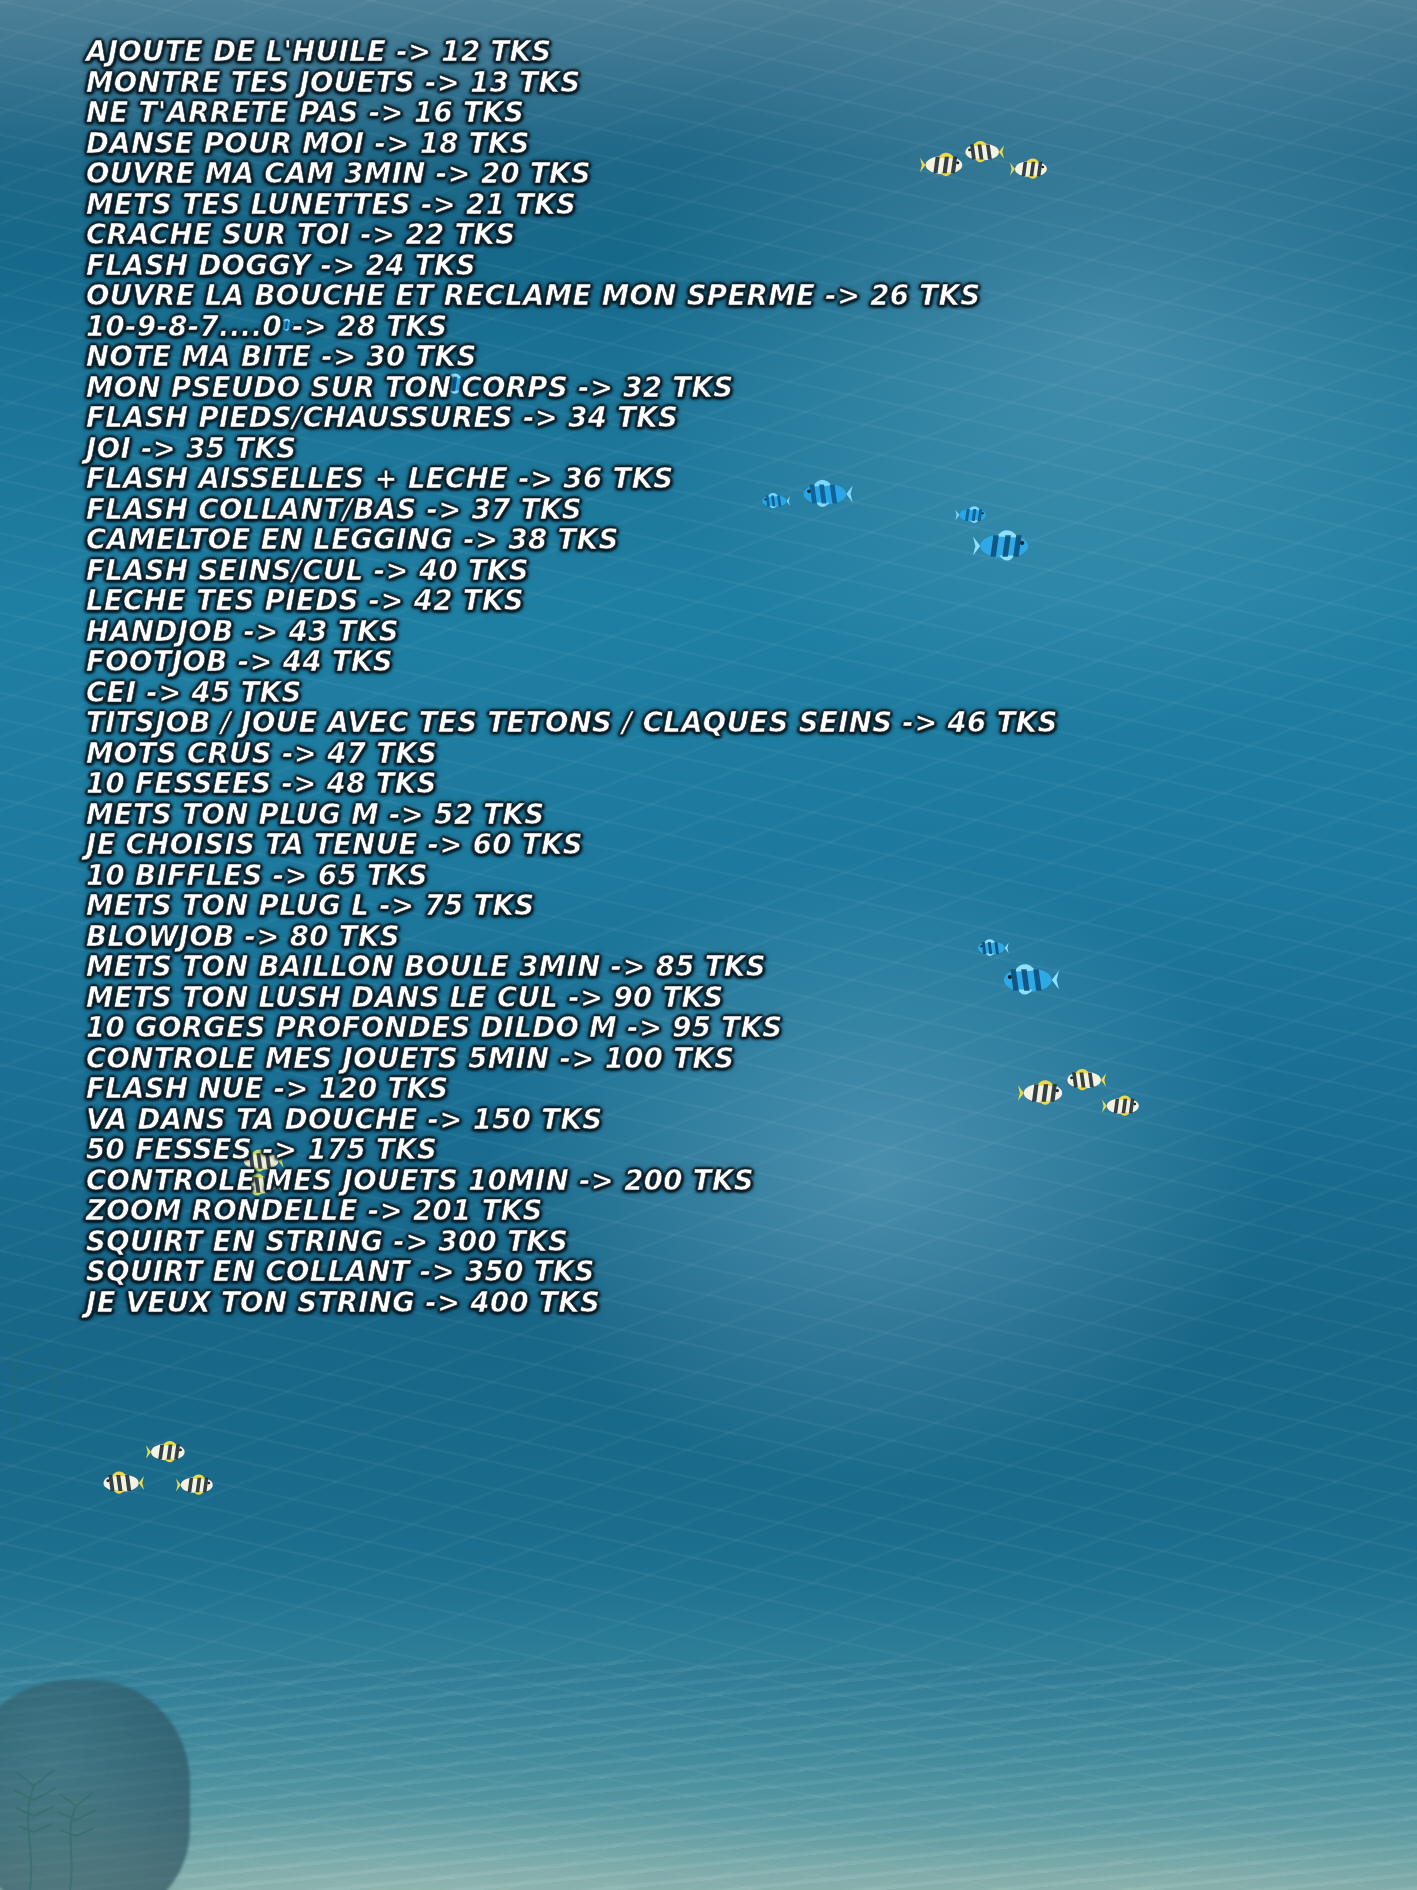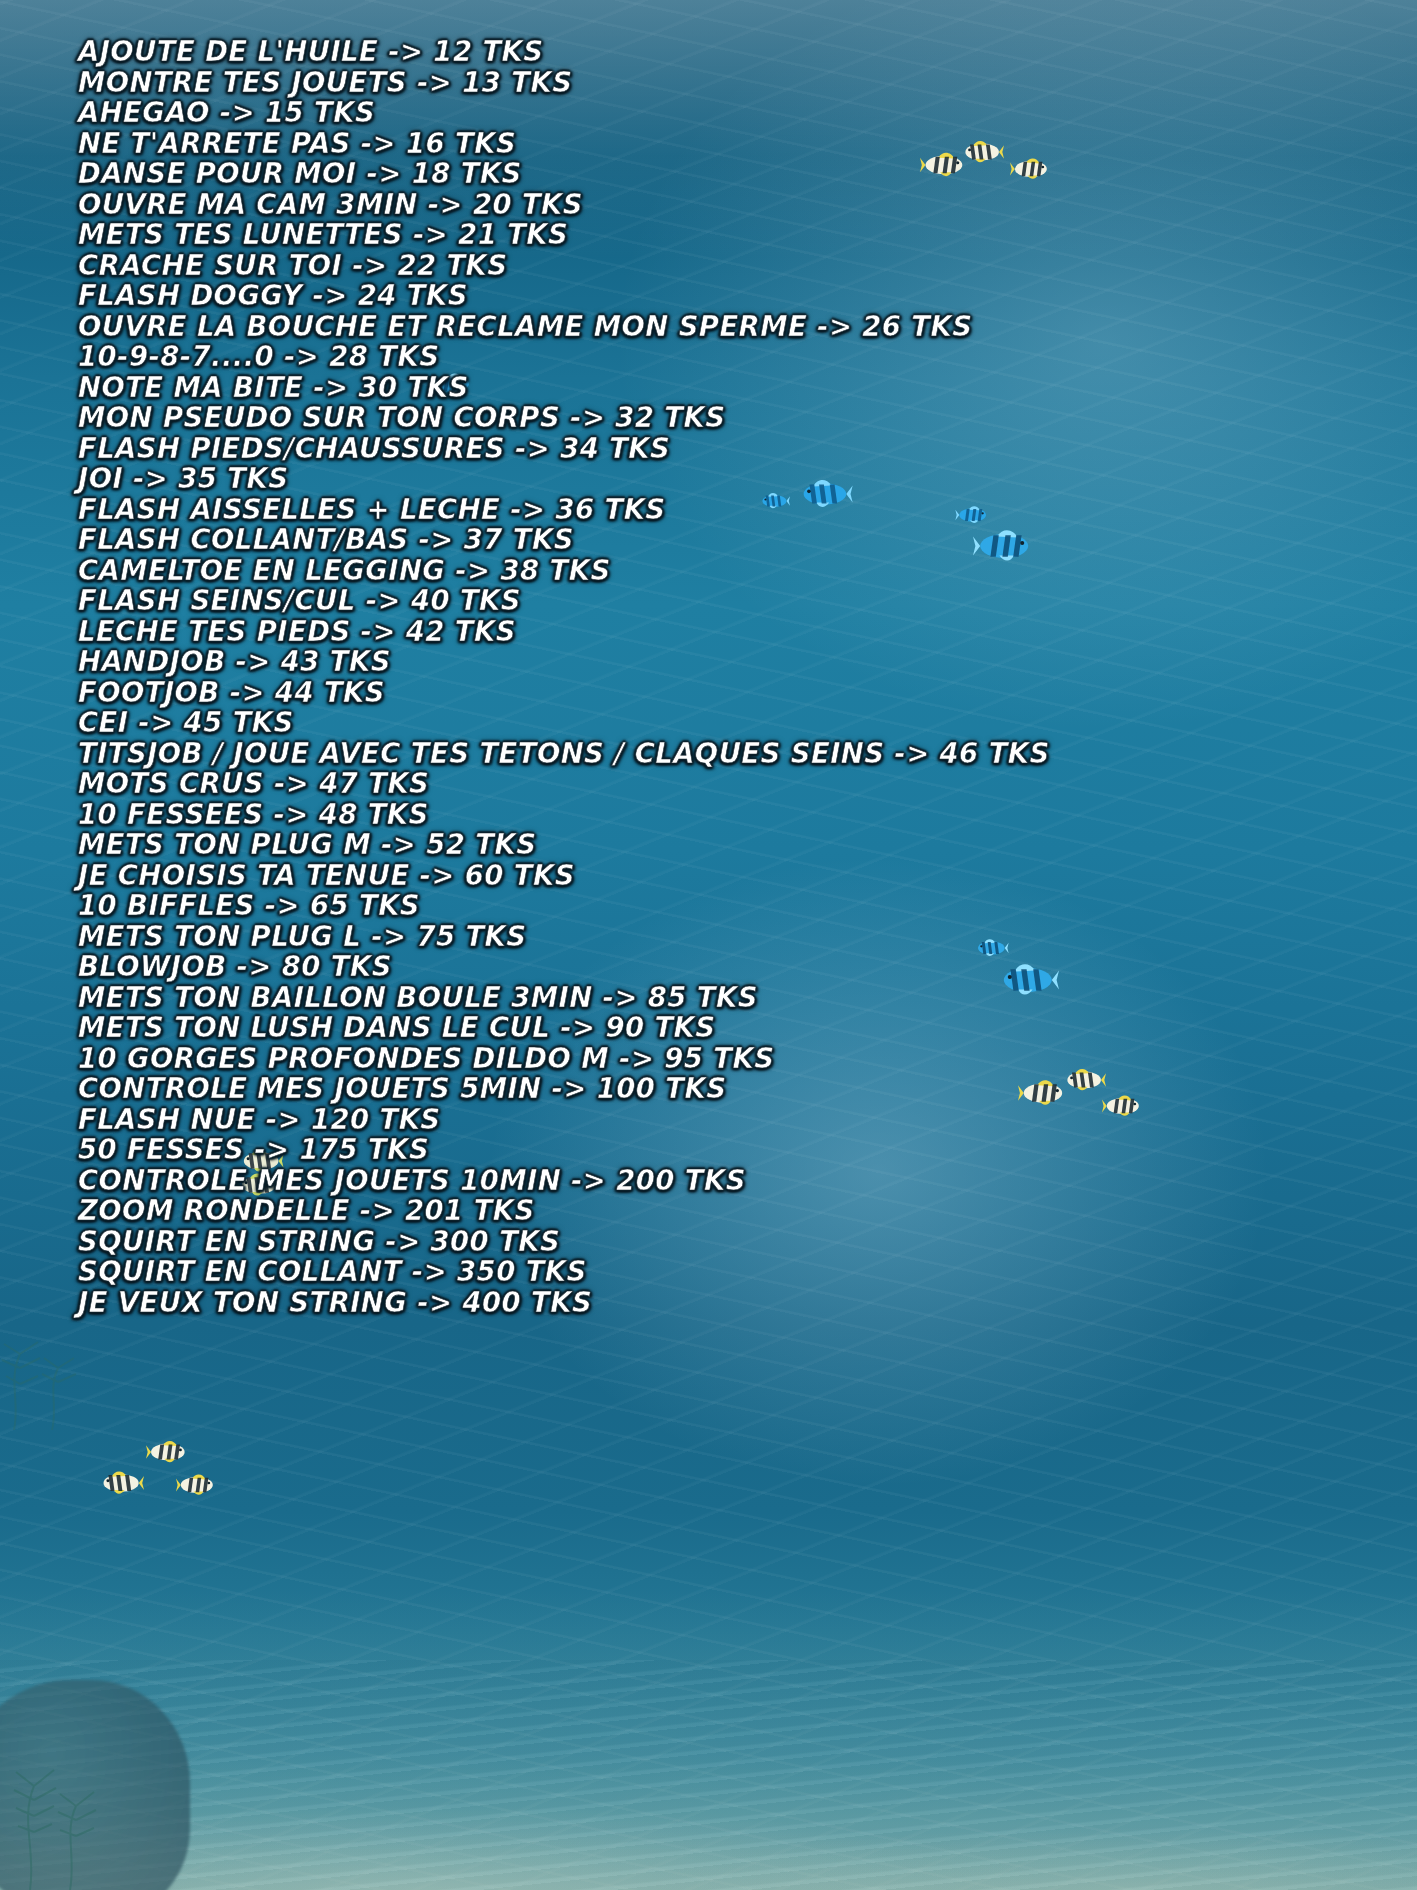--- a/index.html
+++ b/index.html
@@ -126,20 +126,21 @@
     white-space: nowrap;
     -webkit-text-stroke: 0.6px #1b2a33;
     text-shadow:
       -2px 0 2px rgba(10,30,40,0.95),
        2px 0 2px rgba(10,30,40,0.95),
        0 -2px 2px rgba(10,30,40,0.95),
        0  2px 2px rgba(10,30,40,0.95),
        2px 2px 3px rgba(5,20,30,0.95),
       -2px 2px 3px rgba(5,20,30,0.95),
        0 0 6px rgba(5,25,35,0.7);
+    margin-left: 8px;
   }
 </style>
 </head>
 <body>
 
 <div id="stage">
 
   <div class="bg"></div>
   <div class="caustics"></div>
   <div class="surface-glow"></div>
@@ -358,21 +359,20 @@
           <path d="M34 12 L 43 12 L 38 48 L 29 48 Z" fill="#1d2b33" opacity="0.9"></path>
           <path d="M54 12 L 63 12 L 58 48 L 49 48 Z" fill="#1d2b33" opacity="0.9"></path>
           <path d="M72 12 L 81 12 L 76 48 L 67 48 Z" fill="#1d2b33" opacity="0.9"></path>
           <circle cx="82" cy="25" r="3.4" fill="#10222b"></circle>
         </svg></div>
     </div>
 
   <div id="list">
       <div class="line">AJOUTE DE L'HUILE -&gt; 12 TKS</div>
       <div class="line">MONTRE TES JOUETS -&gt; 13 TKS</div>
-      <div class="line">AHEGAO -&gt; 15 TKS</div>
       <div class="line">NE T'ARRETE PAS -&gt; 16 TKS</div>
       <div class="line">DANSE POUR MOI -&gt; 18 TKS</div>
       <div class="line">OUVRE MA CAM 3MIN -&gt; 20 TKS</div>
       <div class="line">METS TES LUNETTES -&gt; 21 TKS</div>
       <div class="line">CRACHE SUR TOI -&gt; 22 TKS</div>
       <div class="line">FLASH DOGGY -&gt; 24 TKS</div>
       <div class="line">OUVRE LA BOUCHE ET RECLAME MON SPERME -&gt; 26 TKS</div>
       <div class="line">10-9-8-7....0 -&gt; 28 TKS</div>
       <div class="line">NOTE MA BITE -&gt; 30 TKS</div>
       <div class="line">MON PSEUDO SUR TON CORPS -&gt; 32 TKS</div>
@@ -392,20 +392,21 @@
       <div class="line">METS TON PLUG M -&gt; 52 TKS</div>
       <div class="line">JE CHOISIS TA TENUE -&gt; 60 TKS</div>
       <div class="line">10 BIFFLES -&gt; 65 TKS</div>
       <div class="line">METS TON PLUG L -&gt; 75 TKS</div>
       <div class="line">BLOWJOB -&gt; 80 TKS</div>
       <div class="line">METS TON BAILLON BOULE 3MIN -&gt; 85 TKS</div>
       <div class="line">METS TON LUSH DANS LE CUL -&gt; 90 TKS</div>
       <div class="line">10 GORGES PROFONDES DILDO M -&gt; 95 TKS</div>
       <div class="line">CONTROLE MES JOUETS 5MIN -&gt; 100 TKS</div>
       <div class="line">FLASH NUE -&gt; 120 TKS</div>
+      <div class="line">VA DANS TA DOUCHE -&gt; 150 TKS</div>
       <div class="line">50 FESSES -&gt; 175 TKS</div>
       <div class="line">CONTROLE MES JOUETS 10MIN -&gt; 200 TKS</div>
       <div class="line">ZOOM RONDELLE -&gt; 201 TKS</div>
       <div class="line">SQUIRT EN STRING -&gt; 300 TKS</div>
       <div class="line">SQUIRT EN COLLANT -&gt; 350 TKS</div>
       <div class="line">JE VEUX TON STRING -&gt; 400 TKS</div>
     </div>
 
 </div>
 

